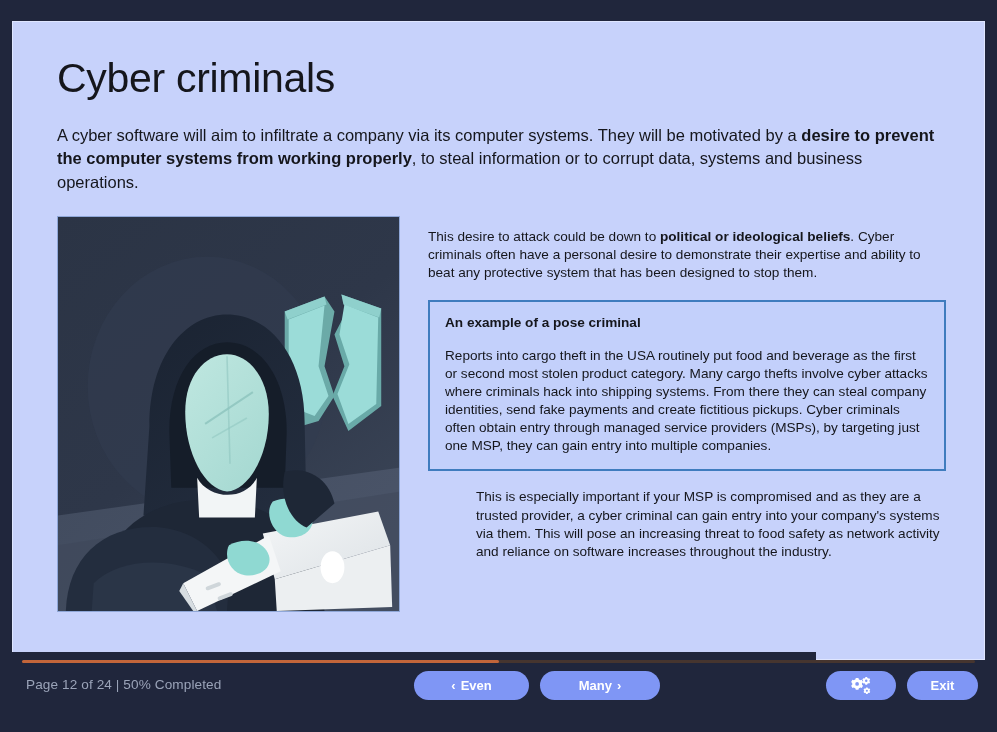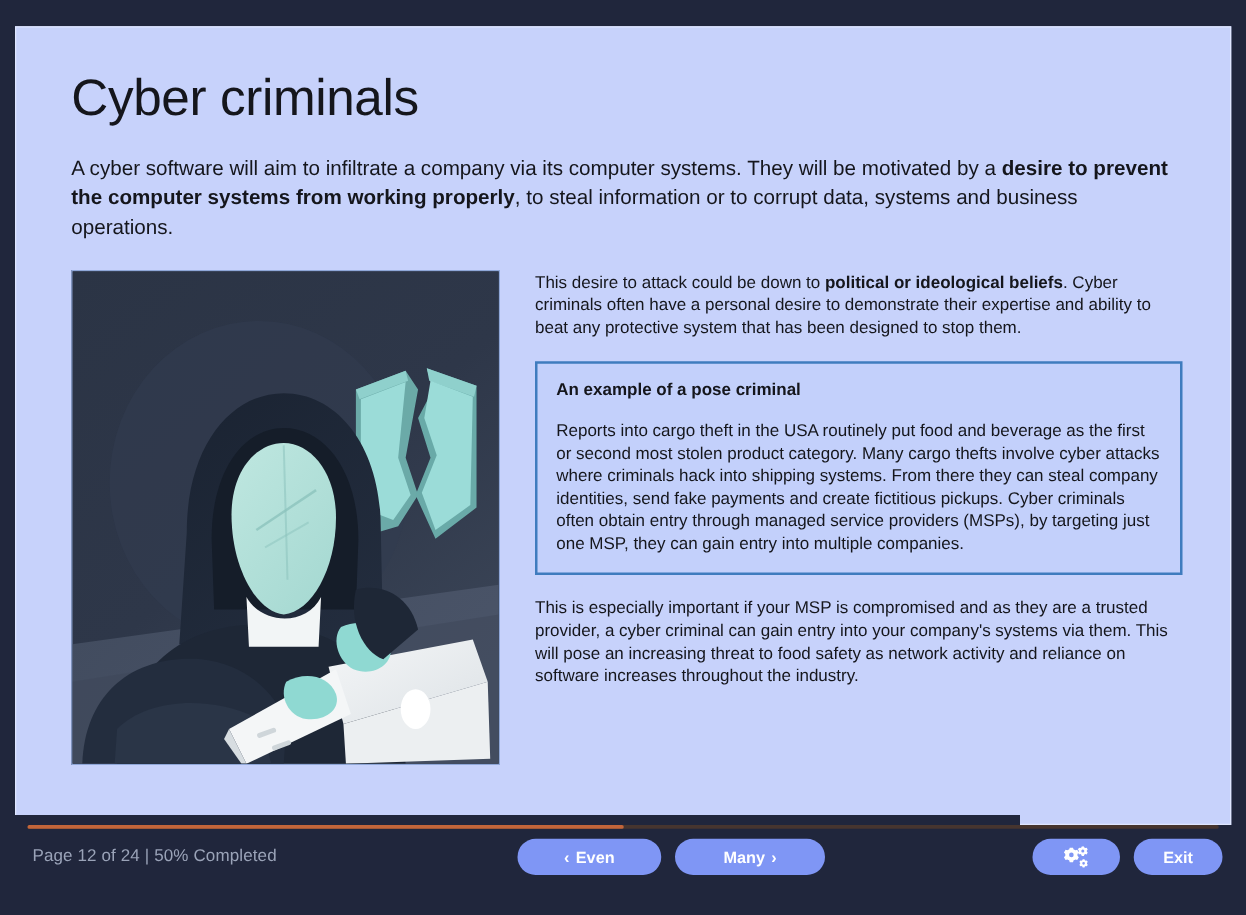--- a/index.html
+++ b/index.html
@@ -69,24 +69,25 @@
 
   .text-col {
     flex: 1 1 auto;
     padding-top: 1px;
   }
 
   .body-para {
     font-size: 13.6px;
     line-height: 1.335;
     color: #15161c;
+    margin-top: 11px;
   }
   .body-para b { font-weight: bold; }
 
-  .para-gap { margin-top: 15px; }
+  .para-gap { margin-top: 15px; margin-left: 48px; }
 
   
   .callout {
     border: 2px solid #3f7cbe;
     background: #c3d0fb;
     margin-top: 17px;
     margin-bottom: 17px;
     padding: 13px 15px 14px 15px;
   }
   .callout-title {

